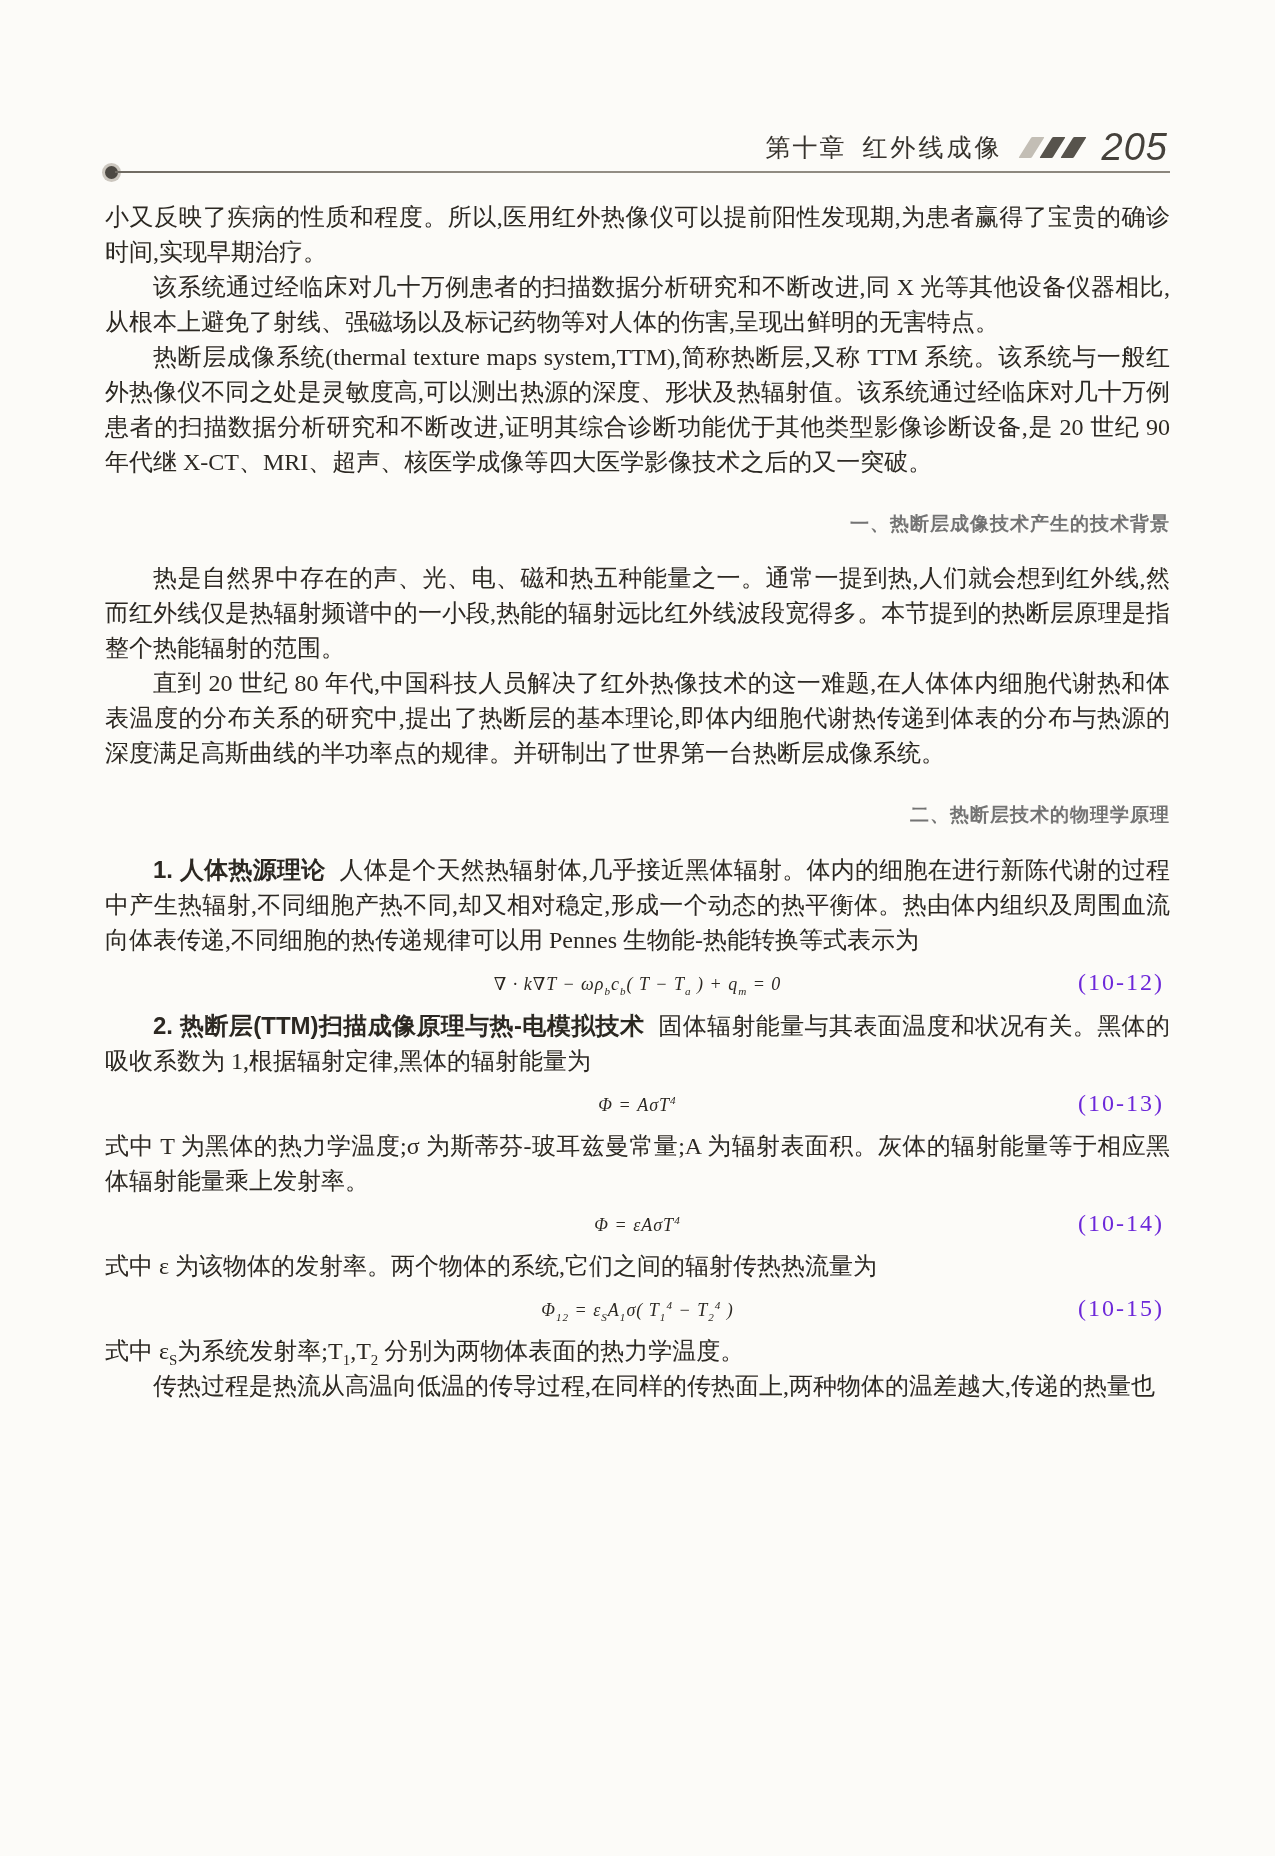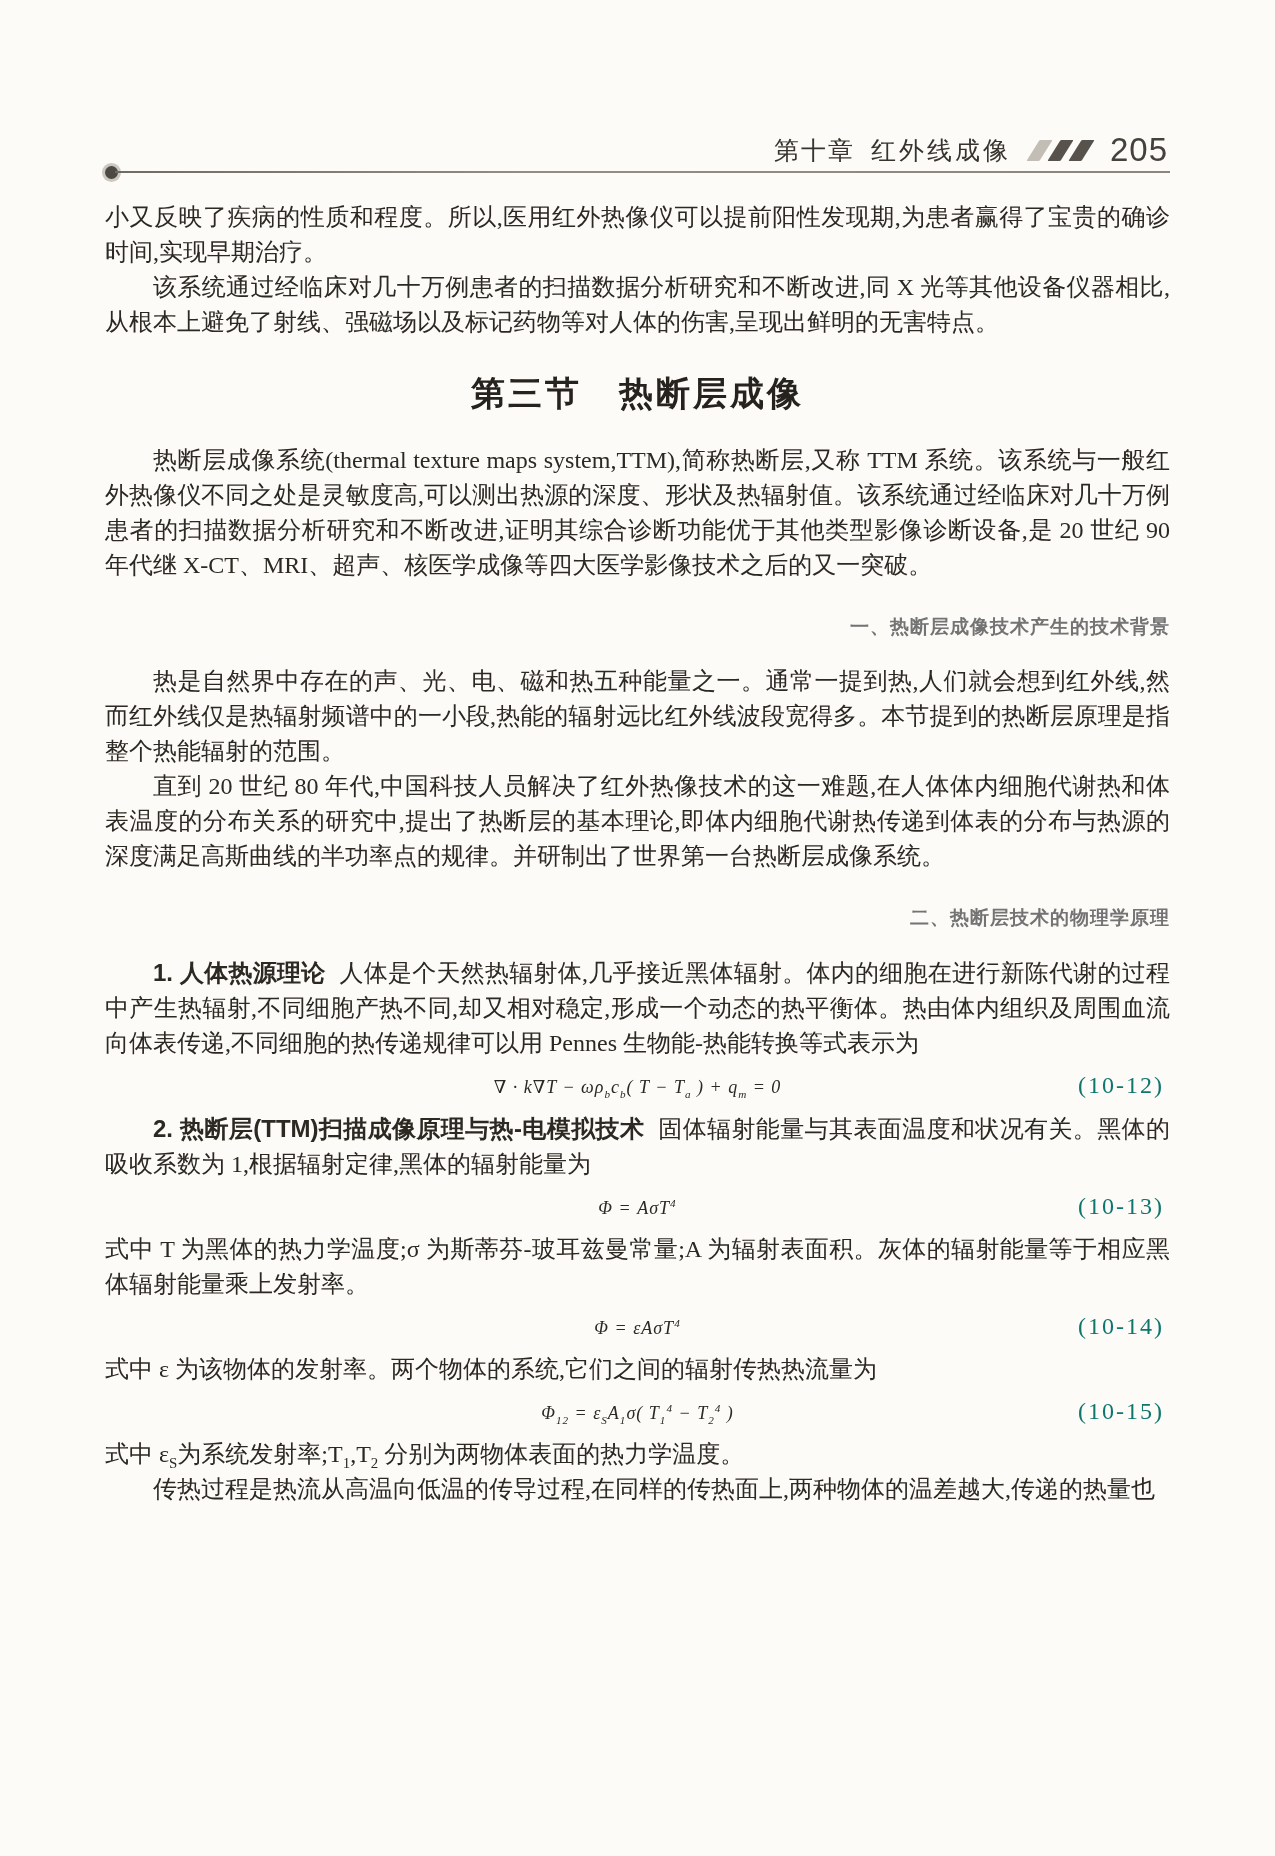--- a/index.html
+++ b/index.html
@@ -35,21 +35,21 @@
   .slash-marks{display:inline-flex;align-self:center;margin:0 14px 0 22px;}
   .slash-marks i{
     display:inline-block;width:13px;height:21px;margin-right:8px;
     transform:skewX(-32deg);border-radius:1px;
   }
   .slash-marks i:nth-child(1){background:#c3beb5;}
   .slash-marks i:nth-child(2){background:#57534c;}
   .slash-marks i:nth-child(3){background:#57534c;}
   .page-num{
     font-family:"Liberation Sans","DejaVu Sans",sans-serif;
-    font-size:33px;color:#45413b;letter-spacing:1px;
+    font-size:38px;color:#45413b;letter-spacing:1px;font-style:italic;
   }
   
   .body-text{font-size:24px;line-height:35px;}
   .para{margin:0;text-align:justify;}
   .para.indent{text-indent:2em;}
   .lead{
     font-family:"Liberation Sans","DejaVu Sans",sans-serif;
     font-weight:700;margin-right:14px;
   }
   .h1{
@@ -59,21 +59,21 @@
   }
   .h2{
     font-family:"Liberation Sans","DejaVu Sans",sans-serif;
     font-weight:700;font-size:19px;letter-spacing:1px;
     text-align:right;margin:26px 0 20px;color:#737373;
   }
   .formula-row{position:relative;text-align:center;line-height:44px;margin:2px 0;}
   .formula{font-style:italic;font-size:18px;letter-spacing:1px;}
   .eq-number{
     position:absolute;right:6px;top:0;
-    font-style:normal;font-size:24px;letter-spacing:2px;color:#0f766e;
+    font-style:normal;font-size:24px;letter-spacing:2px;color:#6d28d9;
   }
   sub,sup{font-size:0.62em;line-height:0;}
 </style>
 </head>
 <body>
 
 <div class="page">
   <div class="content">
 
     <div class="page-header">
@@ -87,21 +87,20 @@
             <i></i>
             <i></i>
           </span>
         <span class="page-num">205</span>
       </div>
     </div>
 
     <div class="body-text">
         <p class="para"><span>小又反映了疾病的性质和程度。所以,医用红外热像仪可以提前阳性发现期,为患者赢得了宝贵的确诊时间,实现早期治疗。</span></p>
         <p class="para indent"><span>该系统通过经临床对几十万例患者的扫描数据分析研究和不断改进,同 X 光等其他设备仪器相比,从根本上避免了射线、强磁场以及标记药物等对人体的伤害,呈现出鲜明的无害特点。</span></p>
-        <div class="h1">第三节　热断层成像</div>
         <p class="para indent"><span>热断层成像系统(thermal texture maps system,TTM),简称热断层,又称 TTM 系统。该系统与一般红外热像仪不同之处是灵敏度高,可以测出热源的深度、形状及热辐射值。该系统通过经临床对几十万例患者的扫描数据分析研究和不断改进,证明其综合诊断功能优于其他类型影像诊断设备,是 20 世纪 90 年代继 X-CT、MRI、超声、核医学成像等四大医学影像技术之后的又一突破。</span></p>
         <div class="h2">一、热断层成像技术产生的技术背景</div>
         <p class="para indent"><span>热是自然界中存在的声、光、电、磁和热五种能量之一。通常一提到热,人们就会想到红外线,然而红外线仅是热辐射频谱中的一小段,热能的辐射远比红外线波段宽得多。本节提到的热断层原理是指整个热能辐射的范围。</span></p>
         <p class="para indent"><span>直到 20 世纪 80 年代,中国科技人员解决了红外热像技术的这一难题,在人体体内细胞代谢热和体表温度的分布关系的研究中,提出了热断层的基本理论,即体内细胞代谢热传递到体表的分布与热源的深度满足高斯曲线的半功率点的规律。并研制出了世界第一台热断层成像系统。</span></p>
         <div class="h2">二、热断层技术的物理学原理</div>
         <p class="para indent"><span class="lead">1. 人体热源理论</span><span>人体是个天然热辐射体,几乎接近黑体辐射。体内的细胞在进行新陈代谢的过程中产生热辐射,不同细胞产热不同,却又相对稳定,形成一个动态的热平衡体。热由体内组织及周围血流向体表传递,不同细胞的热传递规律可以用 Pennes 生物能-热能转换等式表示为</span></p>
         <div class="formula-row"><span class="formula">∇ · k∇T − ωρ<sub>b</sub>c<sub>b</sub>( T − T<sub>a</sub> ) + q<sub>m</sub> = 0</span><span class="eq-number">(10-12)</span></div>
         <p class="para indent"><span class="lead">2. 热断层(TTM)扫描成像原理与热-电模拟技术</span><span>固体辐射能量与其表面温度和状况有关。黑体的吸收系数为 1,根据辐射定律,黑体的辐射能量为</span></p>
         <div class="formula-row"><span class="formula">Φ = AσT<sup>4</sup></span><span class="eq-number">(10-13)</span></div>
         <p class="para"><span>式中 T 为黑体的热力学温度;σ 为斯蒂芬-玻耳兹曼常量;A 为辐射表面积。灰体的辐射能量等于相应黑体辐射能量乘上发射率。</span></p>

